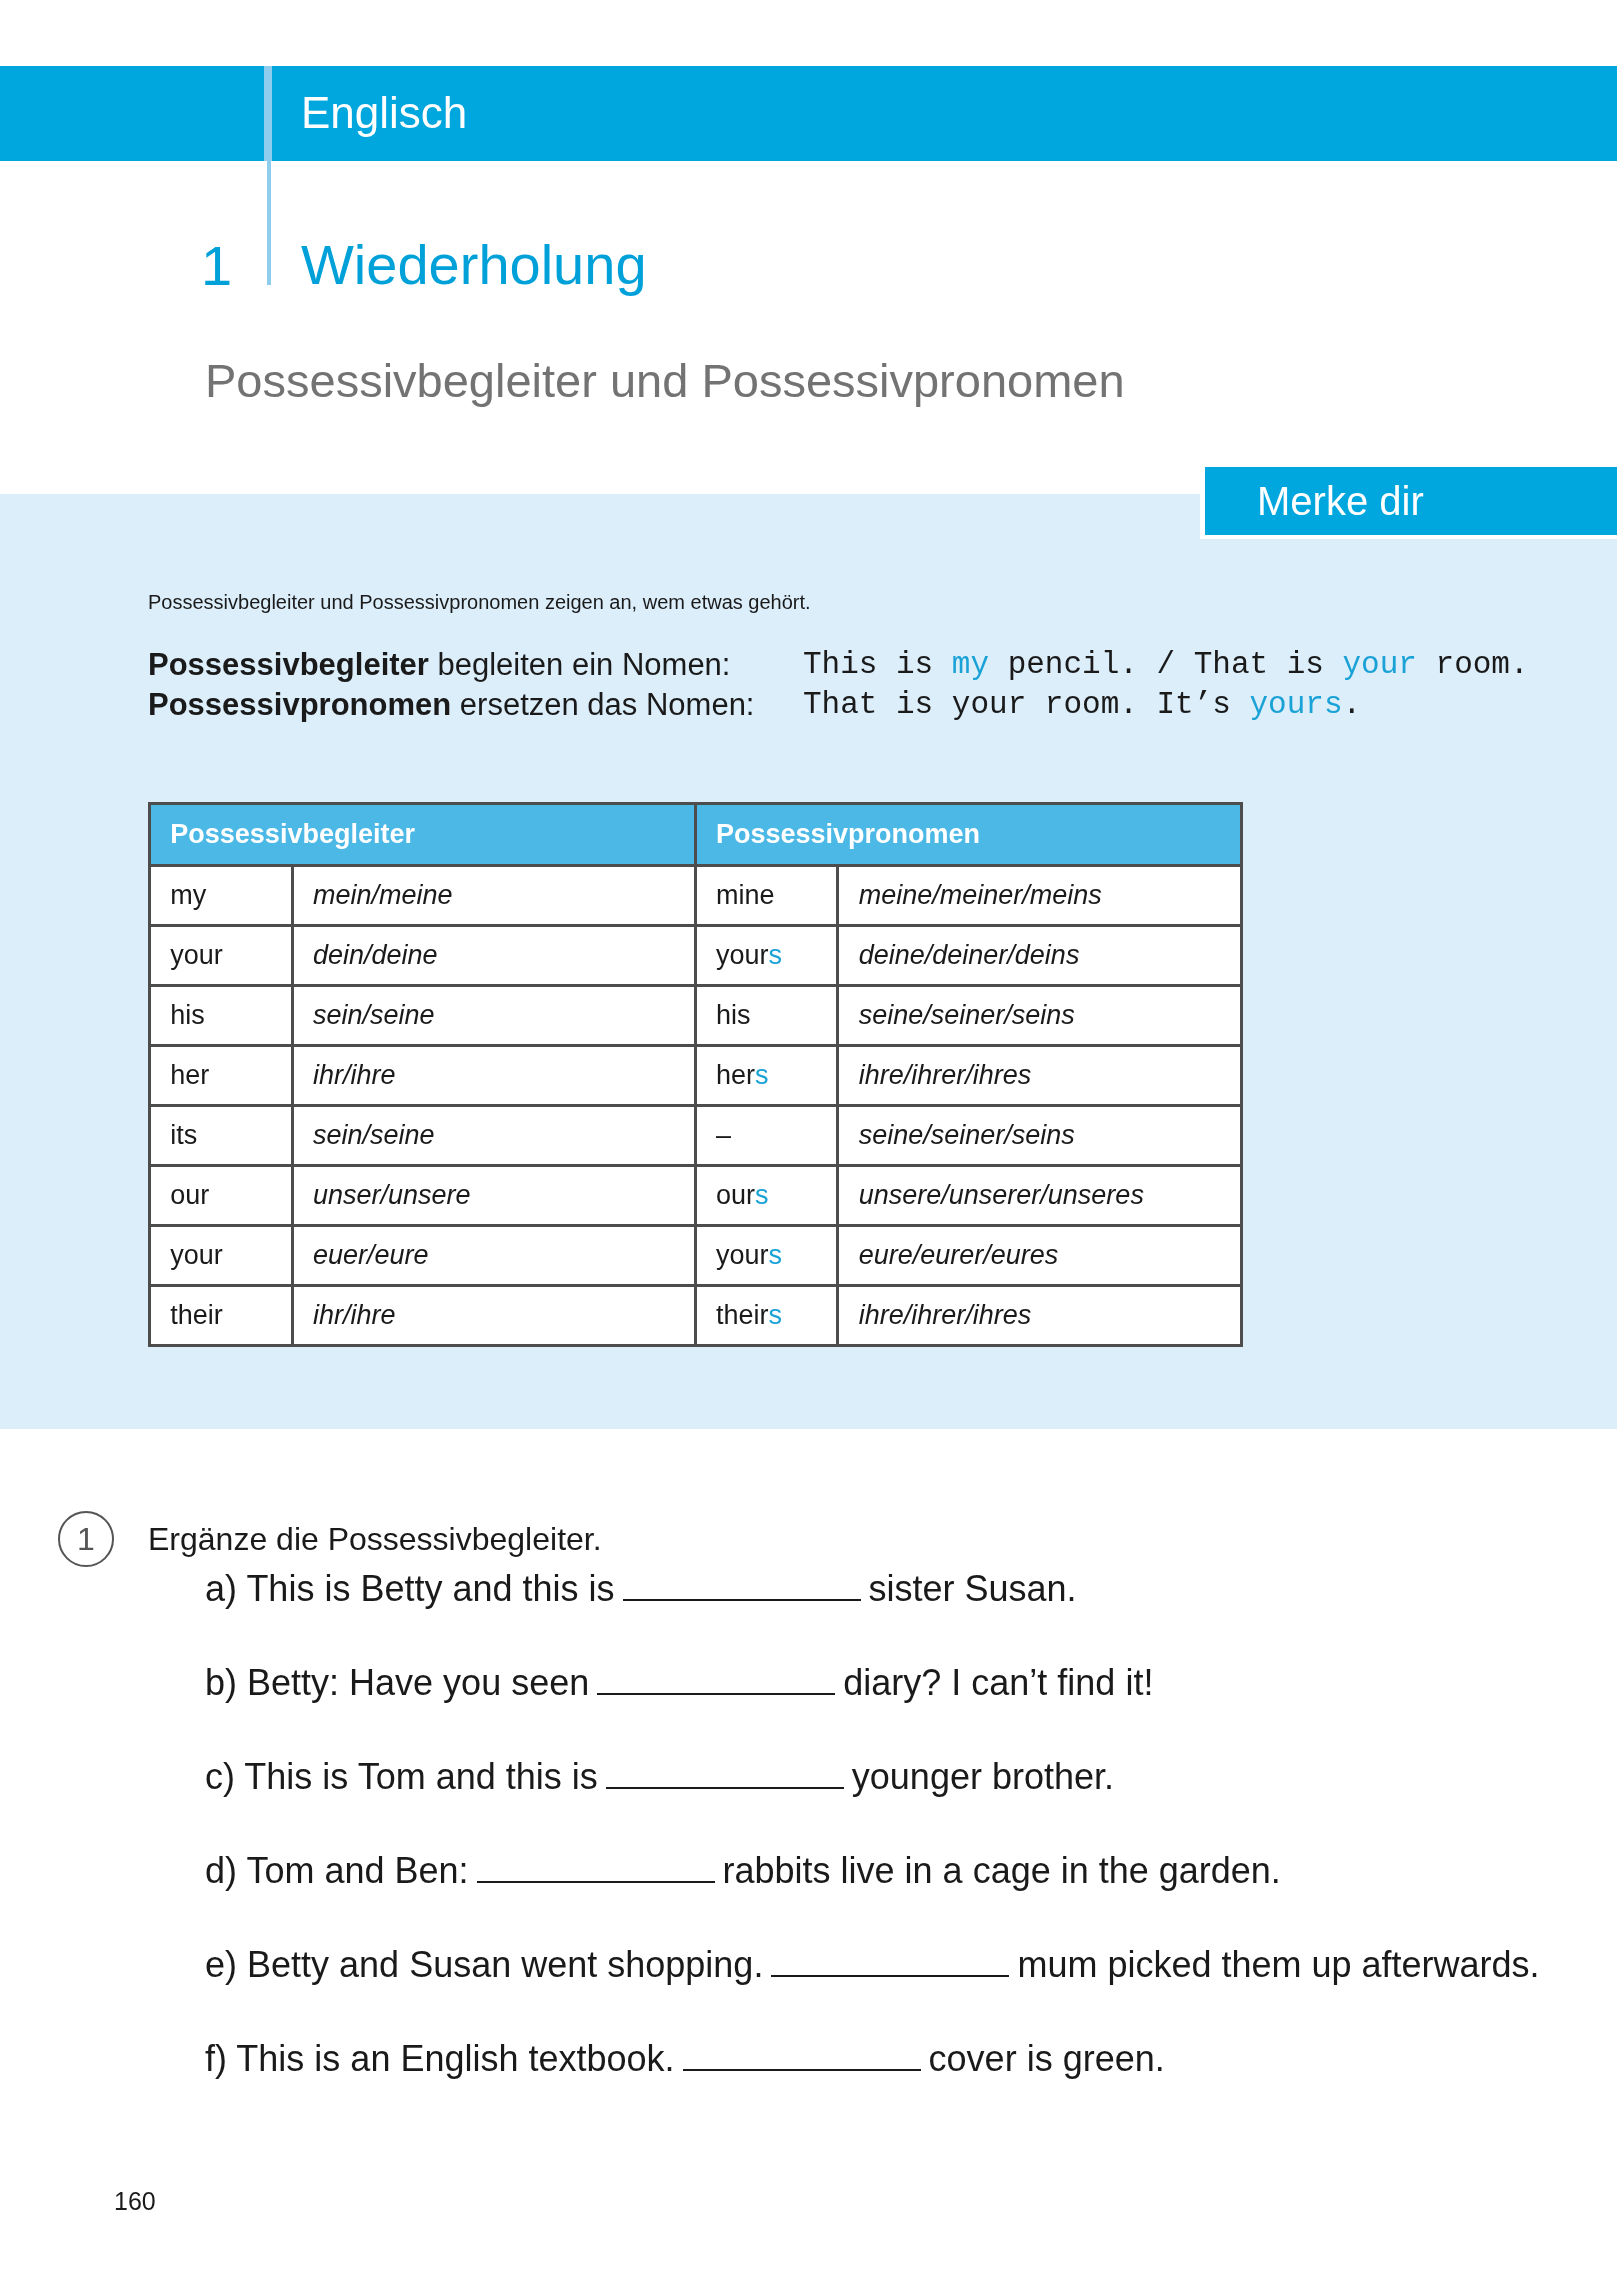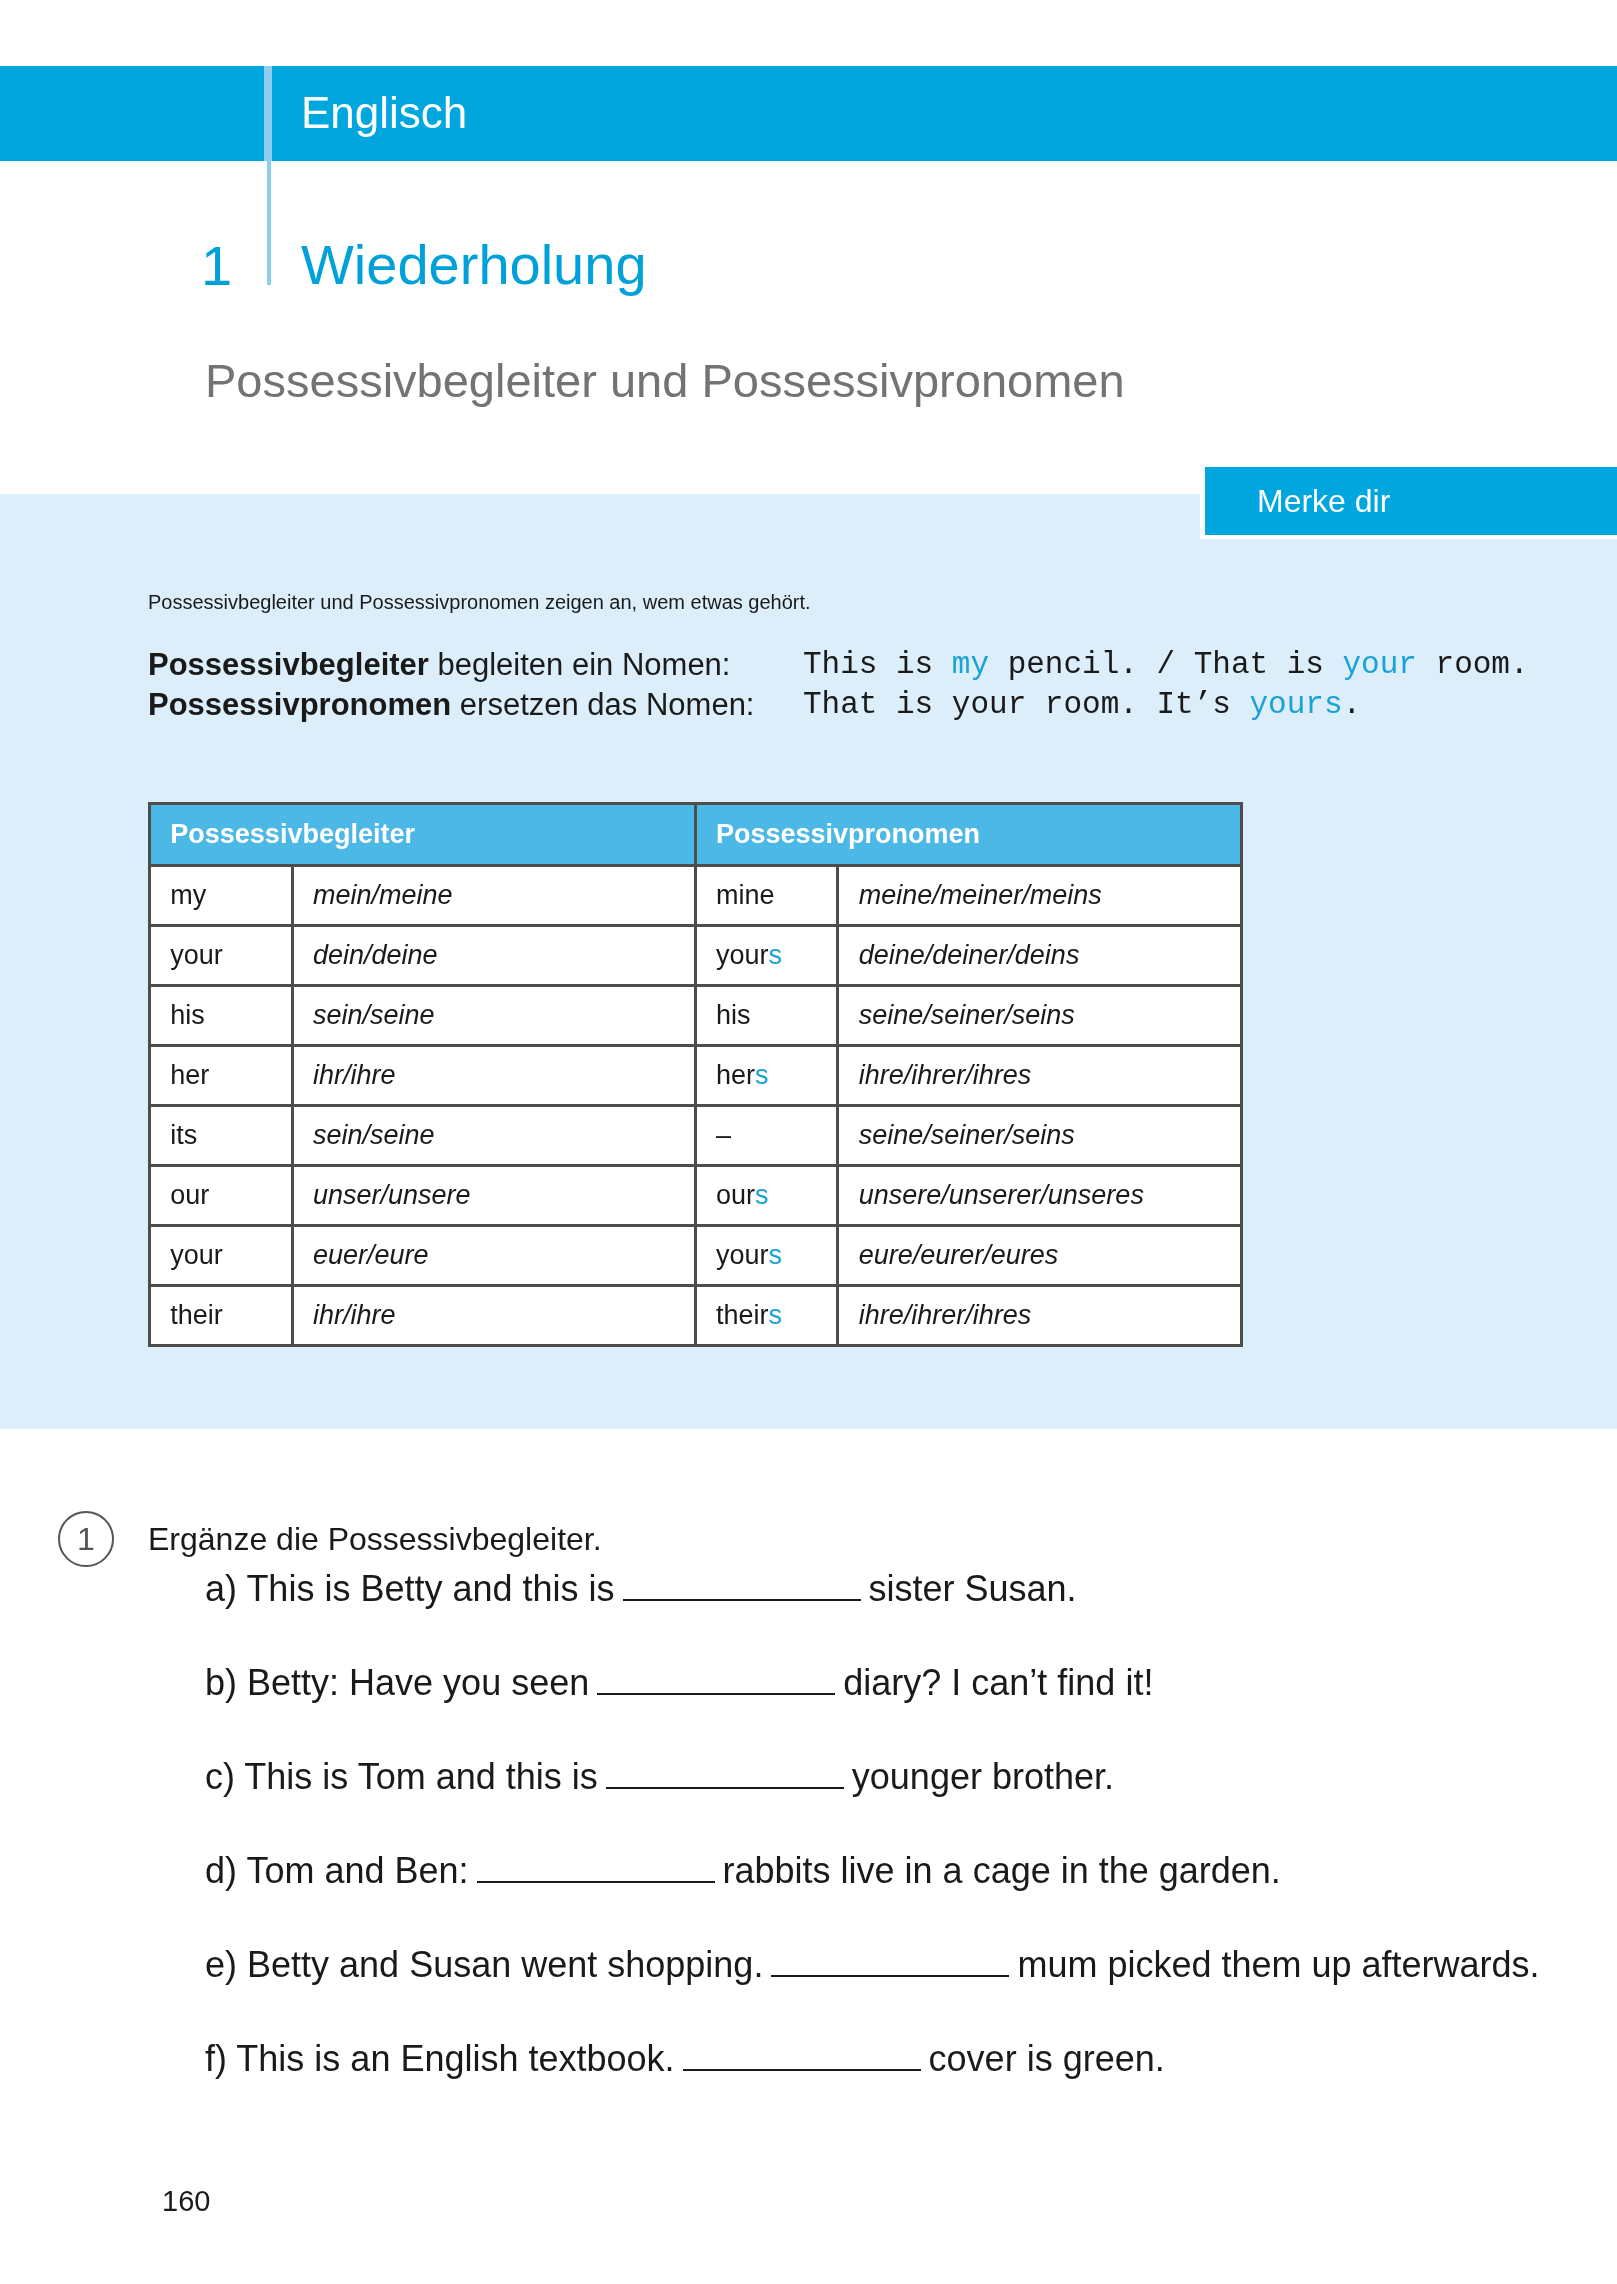--- a/index.html
+++ b/index.html
@@ -13,21 +13,21 @@
   .vline-bar { left: 264px; top: 66px; width: 8px; height: 95px; background: #8fcdee; }
   .vline { left: 267px; top: 161px; width: 4px; height: 124px; background: #8fcdee; }
   .subject { left: 301px; top: 87px; font-size: 44px; color: #ffffff; line-height: 52px; }
   .chapter-num { left: 201px; top: 234px; font-size: 56px; color: #00a1d8; line-height: 64px; }
   .chapter-title { left: 301px; top: 230px; font-size: 56px; color: #00a1d8; line-height: 69px; }
   .section-title { left: 205px; top: 353px; font-size: 47px; color: #737373; line-height: 56px; }
 
   .panel { left: 0; top: 494px; width: 1618px; height: 935px; background: #dceefa; }
   .merke { left: 1200px; top: 465px; width: 417px; height: 74px; background: #ffffff; }
   .merke-inner { left: 1205px; top: 467px; width: 412px; height: 68px; background: #00a6de;
-                 color: #fff; font-size: 32px; line-height: 68px; }
+                 color: #fff; font-size: 40px; line-height: 68px; }
   .merke-inner span { margin-left: 52px; }
 
   .intro { left: 148px; top: 582px; font-size: 20px; line-height: 40px; color: #1a1a1a; }
   .rule-left { left: 148px; top: 645px; font-size: 31px; line-height: 40px; }
   .rule-right { left: 803px; top: 645px; font-size: 31px; line-height: 40px; font-family: Liberation Mono, monospace; }
   .rule-left div, .rule-right div { height: 40px; white-space: nowrap; }
   .hl { color: #1aa2d6; }
   b { font-weight: bold; }
 
   table.ptable {
@@ -44,21 +44,21 @@
   table.ptable td.de { font-style: italic; }
   col.c1 { width: 143px; } col.c2 { width: 404px; } col.c3 { width: 143px; } col.c4 { width: 404px; }
 
   .ex-circle { left: 58px; top: 1511px; width: 56px; height: 56px; border: 2.4px solid #555;
                border-radius: 50%; box-sizing: border-box; text-align: center;
                font-size: 32px; line-height: 52px; color: #555; }
   .ex-title { left: 148px; top: 1519px; font-size: 32px; font-weight: normal; line-height: 40px; }
   .ex-item { left: 205px; font-size: 36px; line-height: 40px; white-space: nowrap; }
   .blank { display: inline-block; width: 238px; border-bottom: 2.4px solid #1a1a1a;
            height: 27px; margin: 0 8px; vertical-align: baseline; }
-  .pagenum { left: 114px; top: 2185px; font-size: 29px; line-height: 32px; margin-left: 48px; }
+  .pagenum { left: 114px; top: 2185px; font-size: 25px; line-height: 32px; }
 </style>
 </head>
 <body>
 
 <div class="abs topbar"></div>
 <div class="abs vline-bar"></div>
 <div class="abs vline"></div>
 <div class="abs subject">Englisch</div>
 <div class="abs chapter-num">1</div>
 <div class="abs chapter-title">Wiederholung</div>

